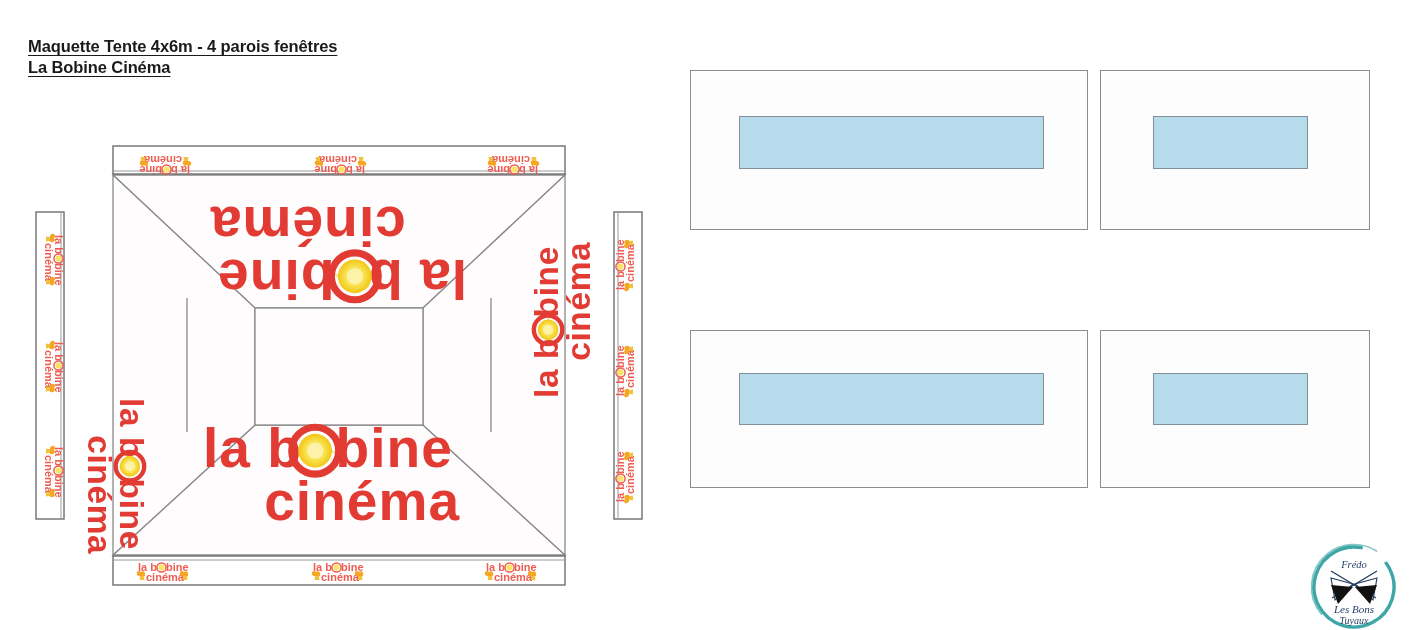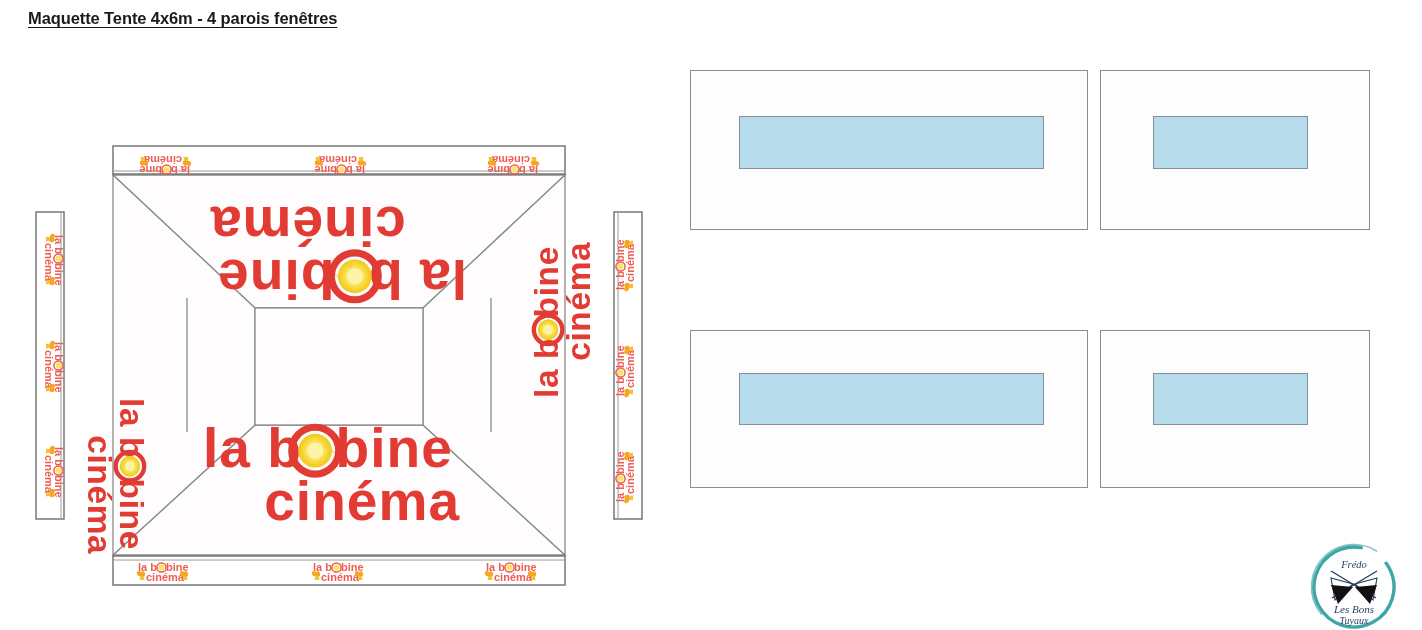--- a/index.html
+++ b/index.html
@@ -13,21 +13,21 @@
     position: relative;
     overflow: hidden;
     font-family: "Liberation Sans", sans-serif;
     color: #000000;
   }
 
   
   .title-block {
     position: absolute;
     left: 28px;
-    top: 8px;
+    top: 36px;
     line-height: 1.30;
   }
   .title-line {
     font-size: 16.5px;
     font-weight: bold;
     color: #1a1a1a;
     text-decoration: underline;
     text-underline-offset: 2.5px;
     letter-spacing: -0.1px;
     white-space: nowrap;
@@ -78,20 +78,21 @@
     width: 112px;
     height: 98px;
   }
   #corner-stamp svg { display: block; }
 </style>
 </head>
 <body>
 
 <div class="title-block">
   <span class="title-line">Maquette Tente 4x6m - 4 parois fenêtres</span>
+  <span class="title-line">La Bobine Cinéma</span>
 </div>
 
 <div id="tent-mockup">
 <svg id="tent-svg" width="625" height="470" viewBox="0 0 625 470" xmlns="http://www.w3.org/2000/svg">
   <defs>
 
     <radialGradient id="sunGrad" cx="50%" cy="50%" r="50%">
       <stop offset="0%" stop-color="#fffde0"></stop>
       <stop offset="45%" stop-color="#fbe95f"></stop>
       <stop offset="100%" stop-color="#f2c616"></stop>

